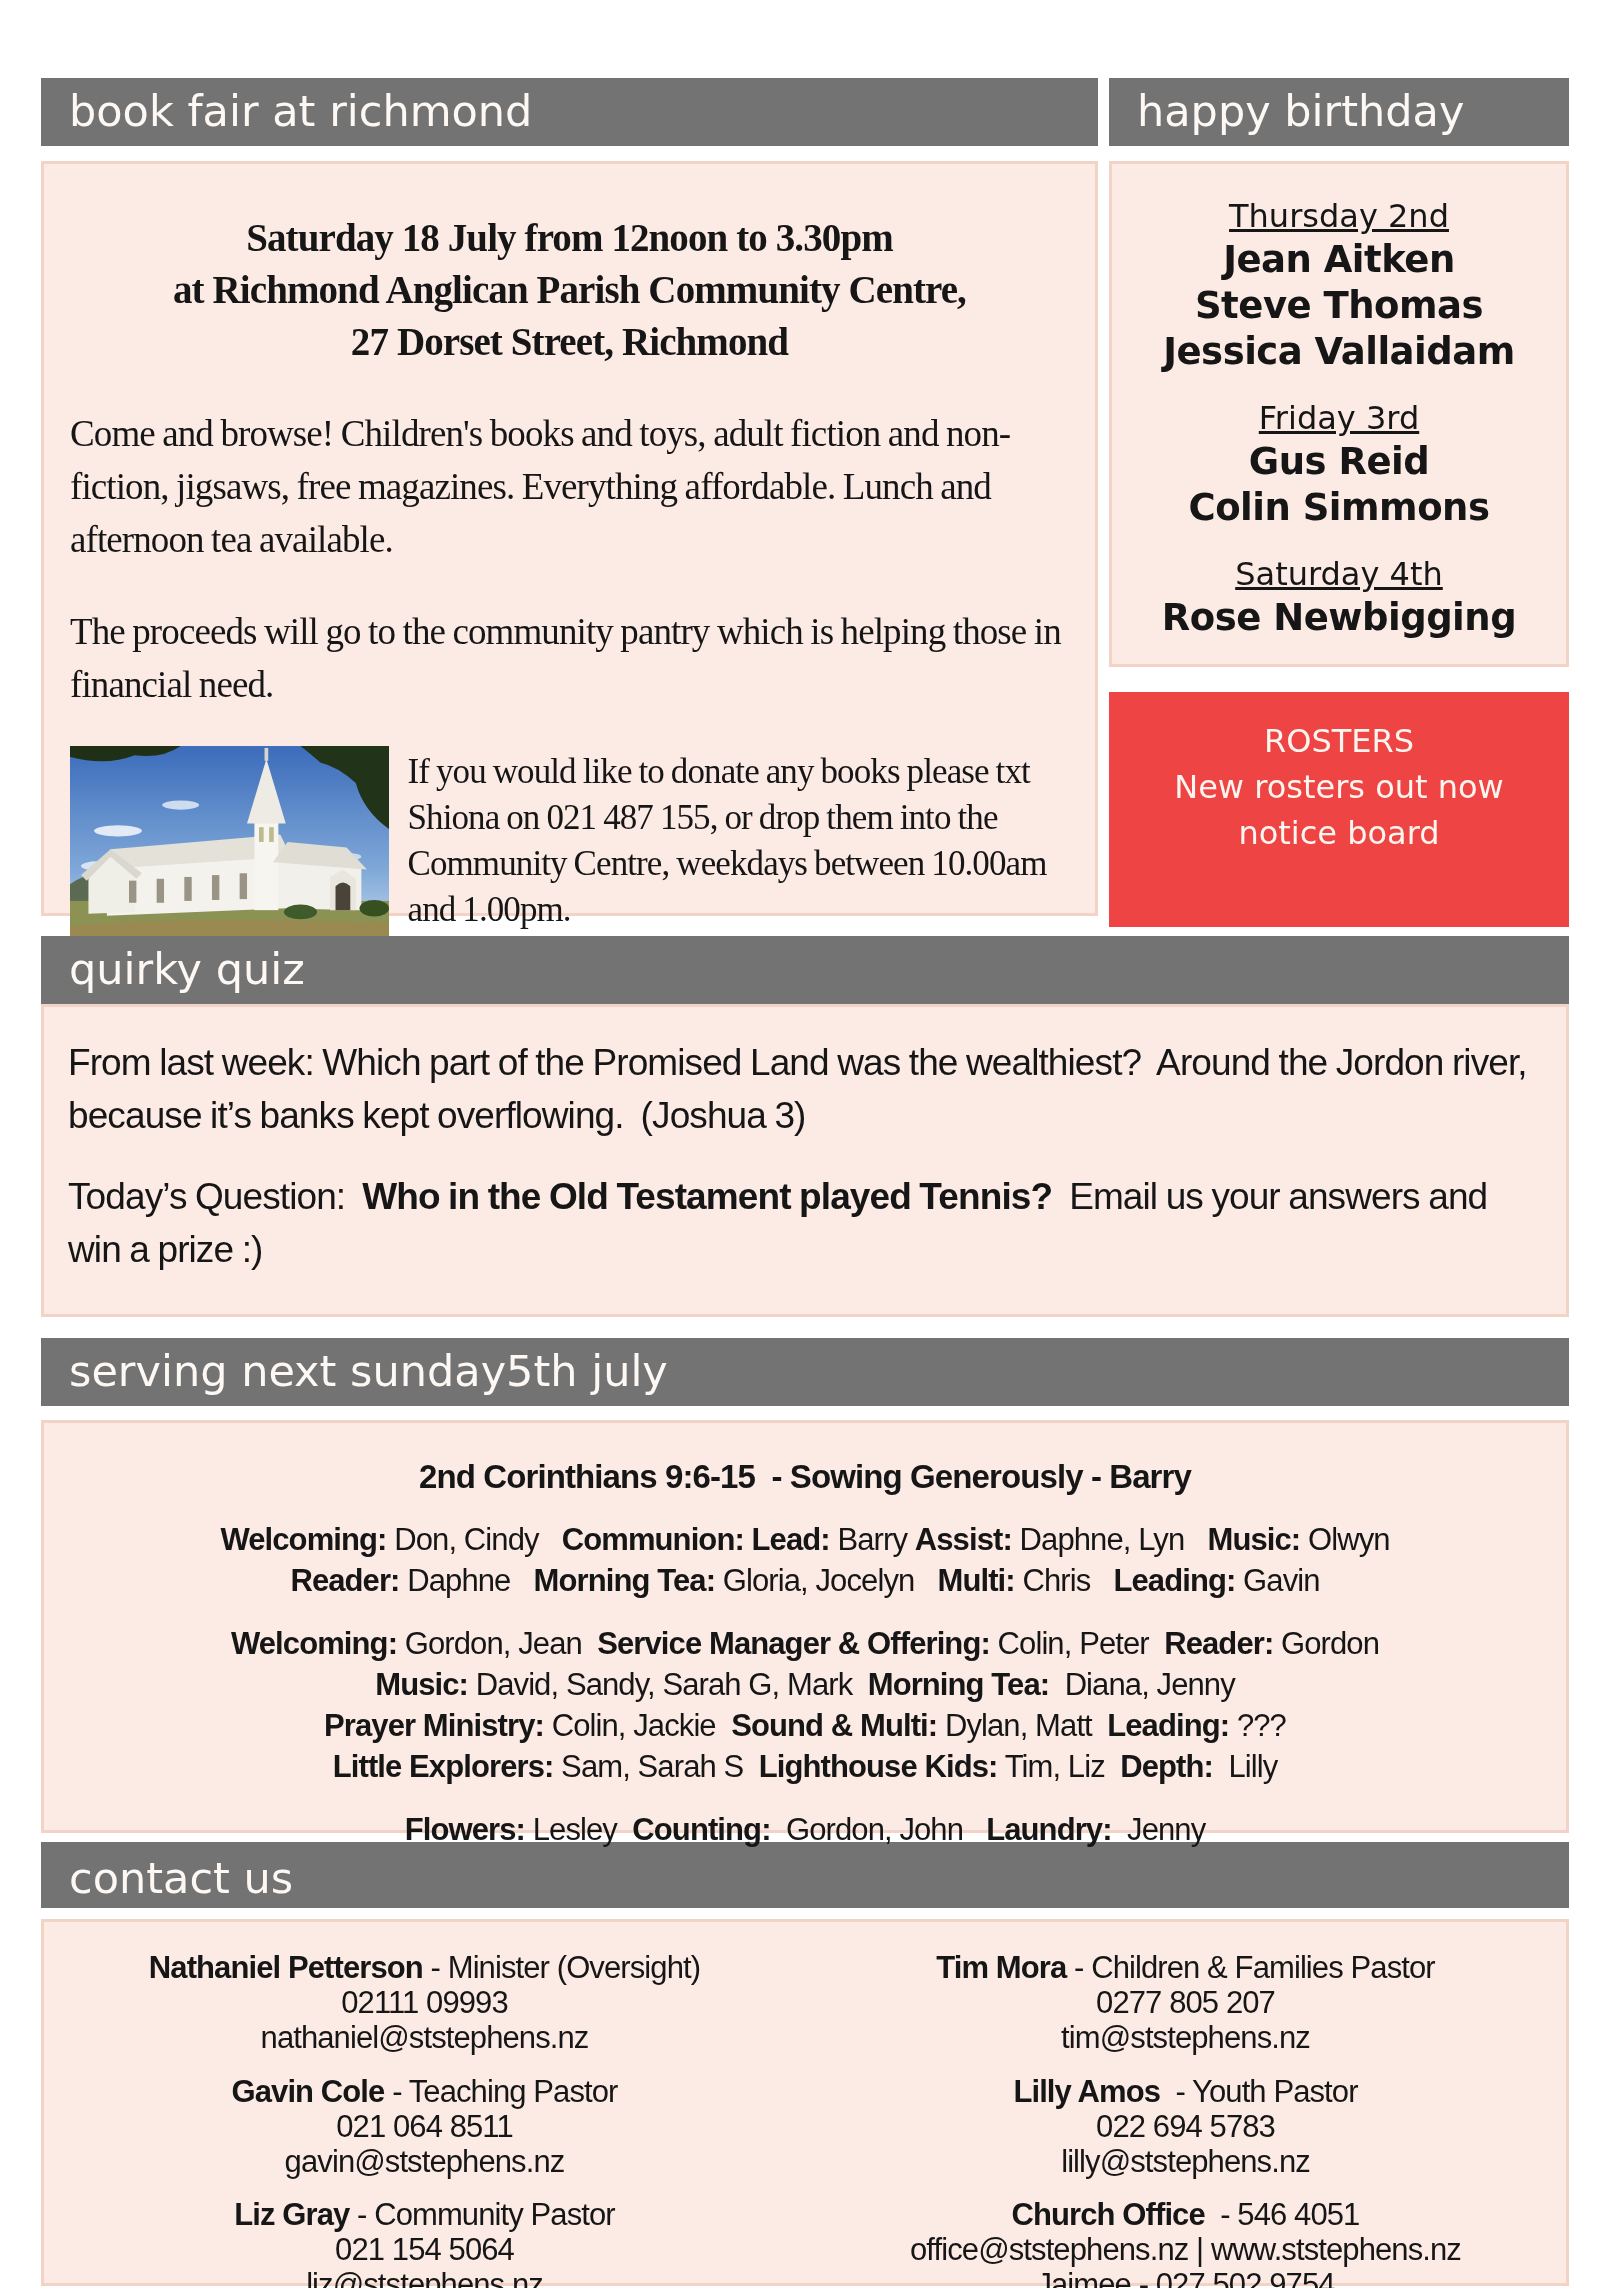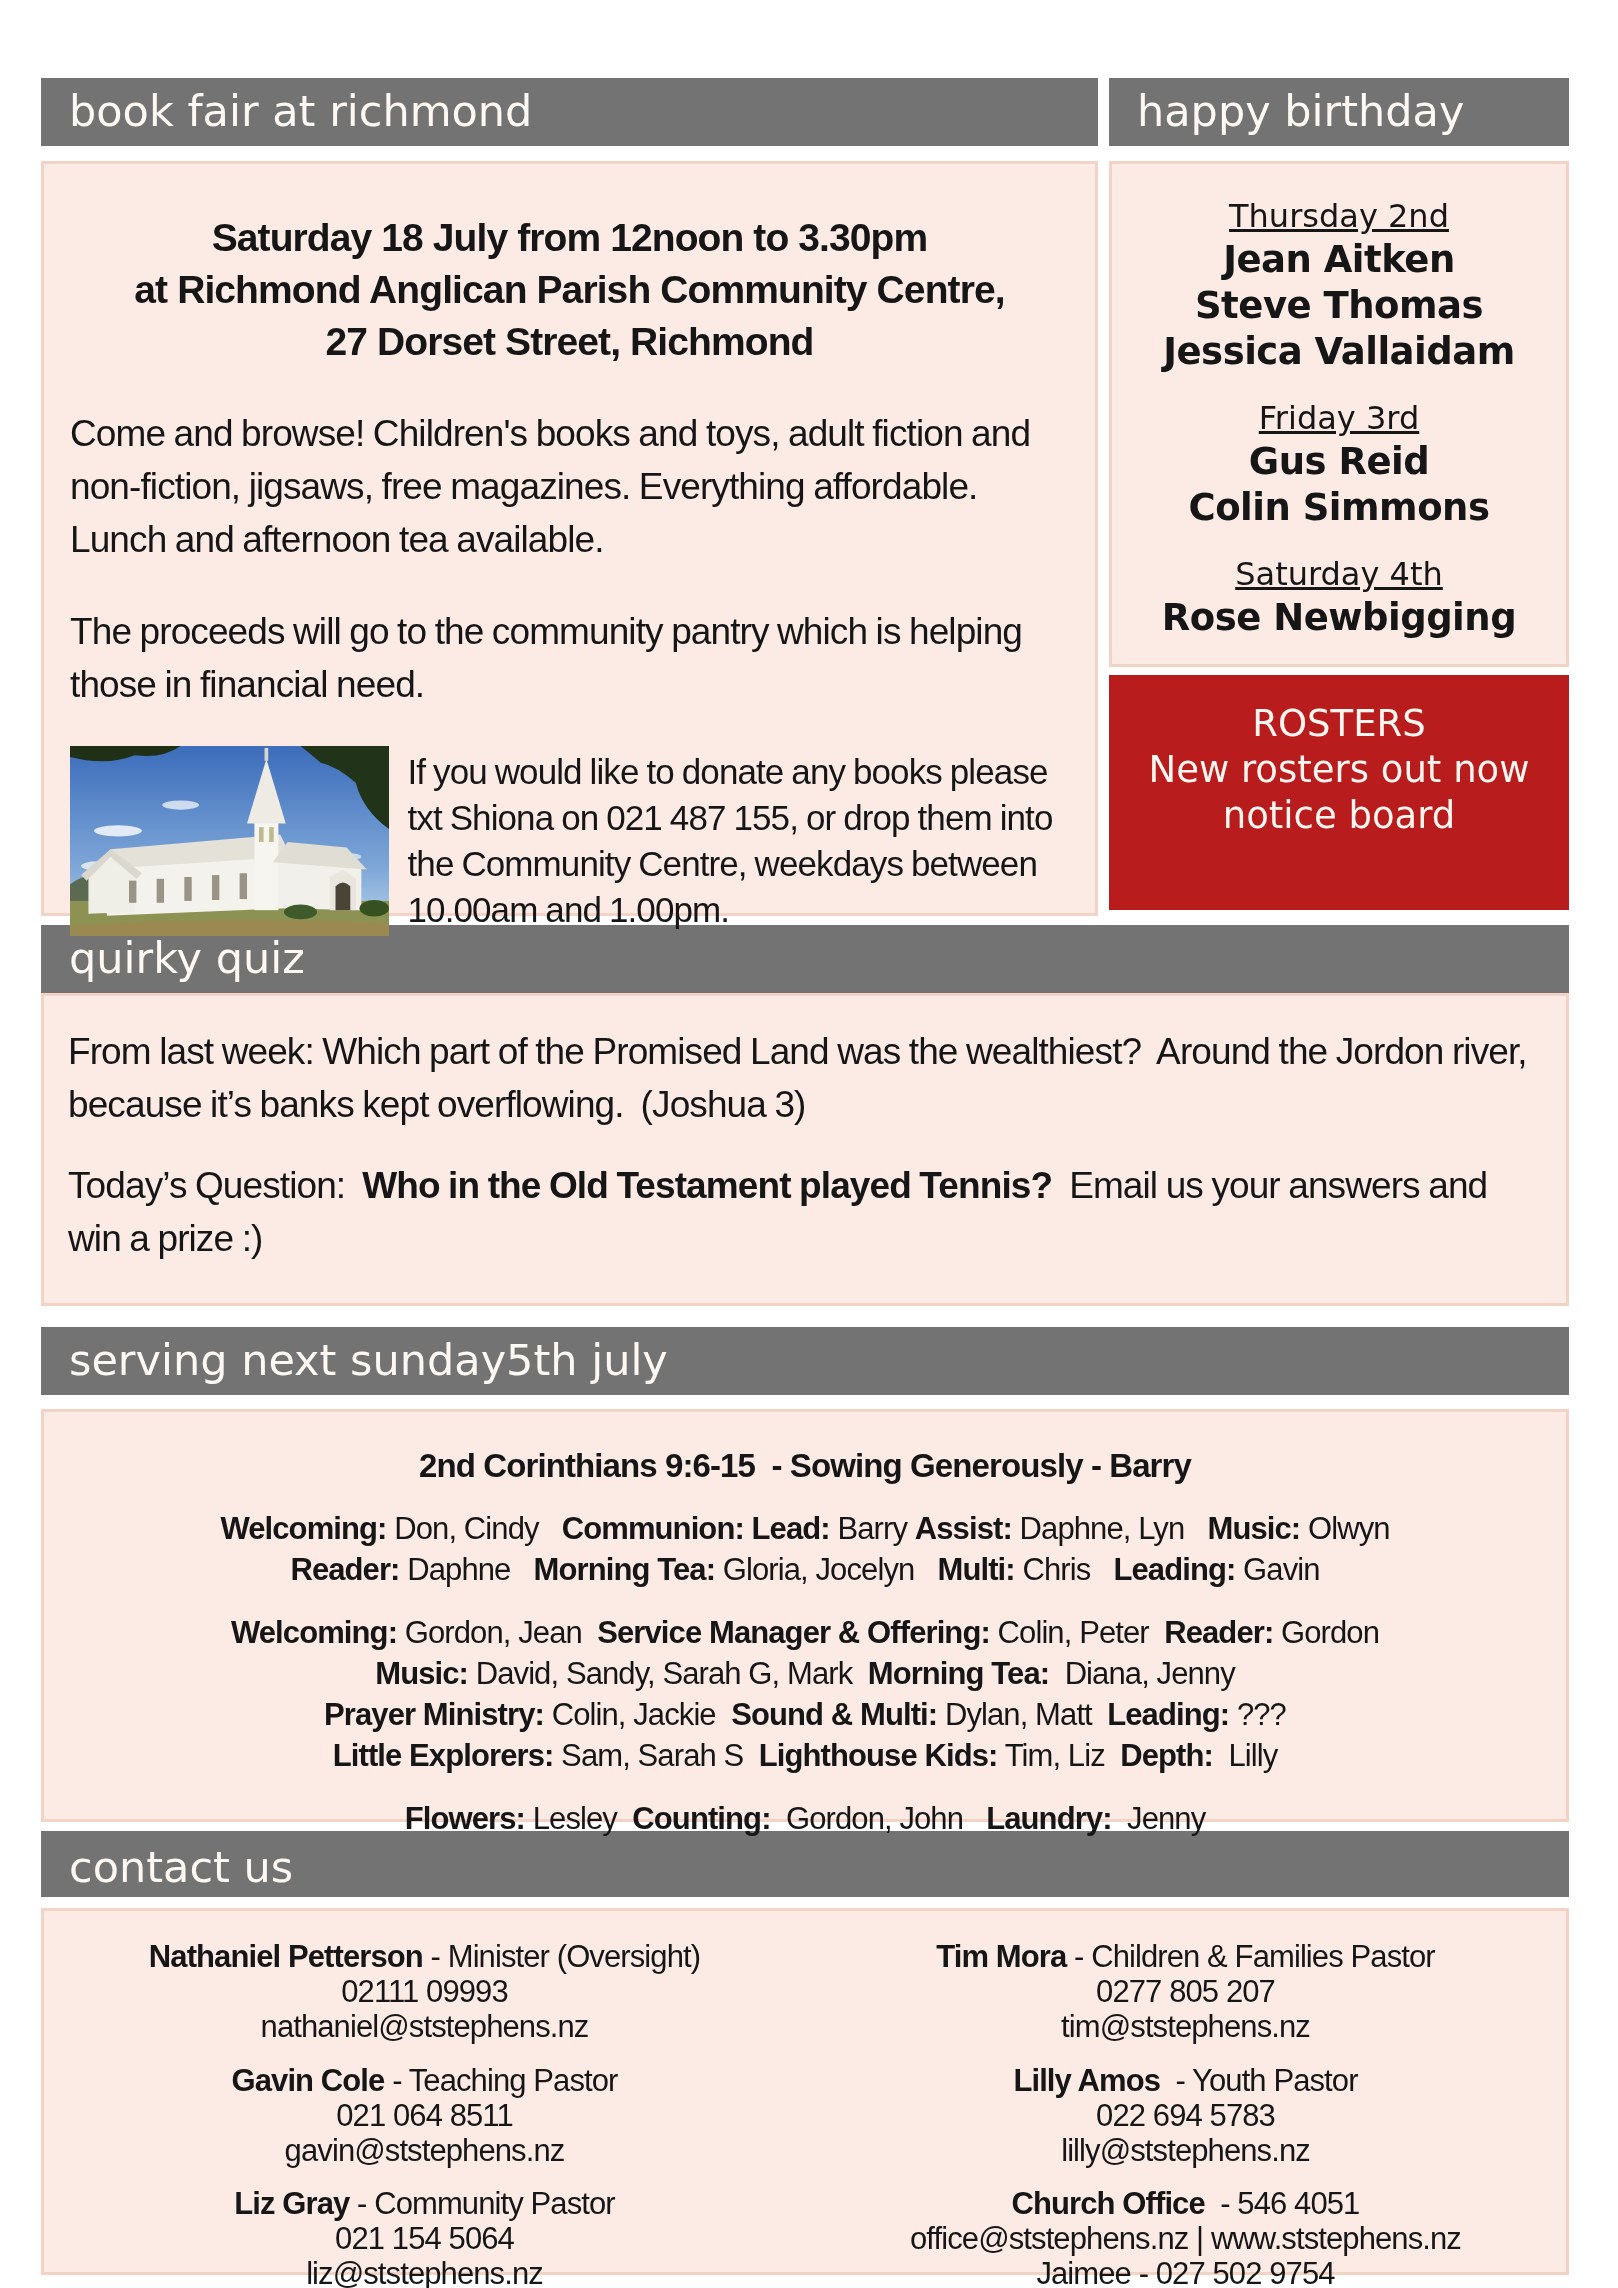--- a/index.html
+++ b/index.html
@@ -22,43 +22,43 @@
   .pinkbox {
     background:#FCEAE5; border:3.7px solid #F3D3C5; box-sizing:border-box;
   }
 
   
   .row2col { display:flex; gap:11px; }
   .col-left { width:1096px; }
   .col-right { width:477px; }
 
   
-  .bookfair-box { margin-top:14.8px; height:755px; padding:48px 26px 0 26px; }
+  .bookfair-box { margin-top:14.8px; height:755px; padding:48px 26px 0 26px;font-family:Liberation Serif, serif; }
   .cond { letter-spacing:-0.9px; word-spacing:-0.9px; }
   .bf-heading { text-align:center; font-weight:bold; font-size:39px; line-height:52px; letter-spacing:-0.9px; }
   .bf-para { font-size:37px; line-height:53px; margin:39px 0 0 0; white-space:pre-wrap; }
   .bf-bottom { display:flex; margin-top:35px; gap:18.5px; }
   .church-svg { width:319px; height:190px; flex:none; display:block; }
   .donate { font-size:35px; line-height:46px; margin:0; padding-top:3.7px; white-space:pre-wrap; flex:1; }
 
   
   .hb-box {
     margin-top:14.8px; height:506px; padding-top:31px; text-align:center;
     font-family:"DejaVu Sans", sans-serif;
   }
   .hb-day { font-size:32px; line-height:42px;text-decoration:underline; }
   .hb-name { font-size:37px; font-weight:bold; line-height:46px; letter-spacing:-0.5px; }
   .hb-group { margin-top:22px; }
   .hb-group:first-child { margin-top:0; }
 
   
   .rosters-box {
-    margin-top:8px; height:235px; box-sizing:border-box;
-    background:#b91c1c; color:#FDF6F0; text-align:center;
-    font-family:"DejaVu Sans", sans-serif; font-size:37px; line-height:46px;
+    margin-top:25px; height:235px; box-sizing:border-box;
+    background:#ef4444; color:#FDF6F0; text-align:center;
+    font-family:"DejaVu Sans", sans-serif; font-size:32px; line-height:46px;
     padding-top:26px;
   }
 
   
   .quiz-banner { margin-top:9.2px; }
   .quiz-box { height:313px; padding:29.5px 24px 0 24px; }
   .quiz-p { font-size:37px; line-height:53px; margin:0; white-space:pre-wrap; }
   .quiz-p + .quiz-p { margin-top:28px; }
 
   

